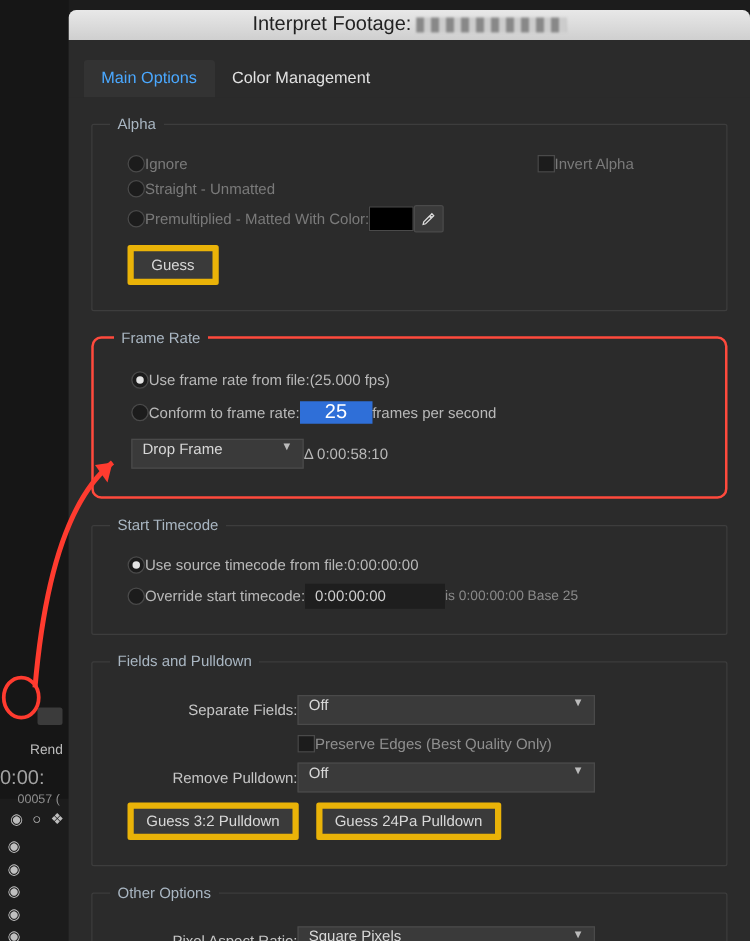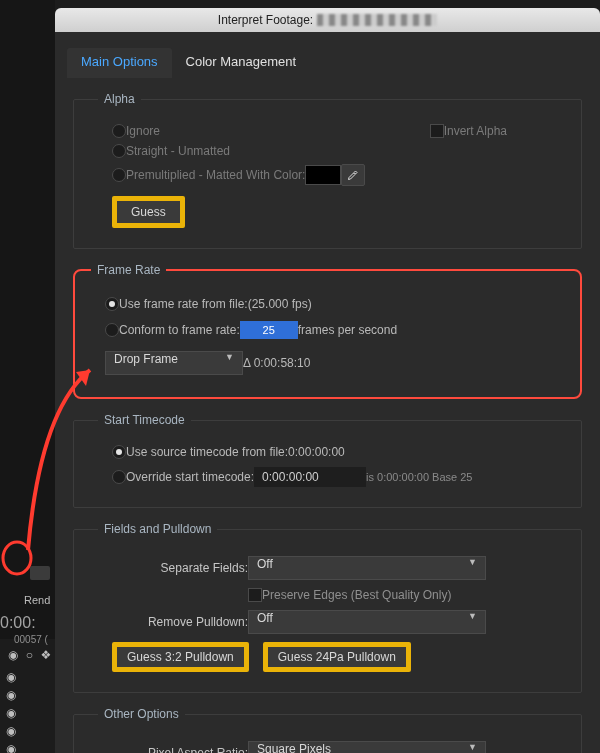--- a/index.html
+++ b/index.html
@@ -7,42 +7,42 @@
   
   .leftstrip{position:absolute;left:0;top:0;width:55px;height:639px;background:#161616;}
   .leftstrip .render{position:absolute;left:24px;top:594px;font-size:11px;color:#bdbdbd;}
   .leftstrip .tc1{position:absolute;left:0;top:614px;font-size:16px;color:#a3a3a3;font-weight:400;}
   .leftstrip .tc2{position:absolute;left:14px;top:634px;font-size:10px;color:#8f8f8f;}
   .leftstrip .icons{position:absolute;left:8px;top:648px;color:#bdbdbd;font-size:12px;letter-spacing:2px;}
   .eye-row{position:absolute;left:6px;font-size:12px;color:#bfbfbf;}
   .folder-ic{position:absolute;left:30px;top:566px;width:20px;height:14px;background:#3b3b3b;border-radius:2px;}
   
   .dialog{position:absolute;left:55px;top:8px;right:0;width:545px;background:#2b2b2b;border-top-left-radius:6px;border-top-right-radius:6px;}
-  .titlebar{height:24px;background:linear-gradient(#e8e8e8,#cfcfcf);border-top-left-radius:6px;border-top-right-radius:6px;display:flex;align-items:center;justify-content:center;color:#222;font-size:12px;}
+  .titlebar{height:24px;background:linear-gradient(#e8e8e8,#cfcfcf);border-top-left-radius:6px;border-top-right-radius:6px;display:flex;align-items:center;justify-content:center;color:#222;font-size:16px;}
   .titlebar .blur{display:inline-block;width:120px;height:12px;background:repeating-linear-gradient(90deg,#888,#888 6px,#ccc 6px,#ccc 12px);filter:blur(1px);margin-left:4px;}
   .tabs{display:flex;height:30px;background:#2b2b2b;padding:16px 12px 0 12px;gap:0;}
   .tab{padding:6px 14px 8px 14px;font-size:13px;cursor:pointer;}
   .tab.active{color:#4aa8ff;border-bottom:2px solid transparent;background:#333;border-top-left-radius:3px;border-top-right-radius:3px;}
   .tab.inactive{color:#e0e0e0;}
   .panel{padding:4px 18px 20px 18px;background:#2b2b2b;}
-  fieldset{border:1px solid #3d3d3d;border-radius:2px;margin:10px 0 14px 0;padding:12px 14px 14px 24px;}
+  fieldset{border:1px solid #3d3d3d;border-radius:2px;margin:10px 0 14px 0;padding:12px 14px 14px 14px;}
   fieldset.highlight{border:2px solid #ff4a3d;border-radius:8px;padding:14px 16px 16px 16px;}
   legend{padding:0 6px;color:#a9b6c2;font-size:12px;}
   .row{display:flex;align-items:center;margin:6px 0;}
   .row.indent{padding-left:14px;}
   .radio{width:12px;height:12px;border-radius:50%;background:#1c1c1c;border:1px solid #4a4a4a;display:inline-block;flex:0 0 12px;}
   .radio.on::after{content:"";display:block;width:6px;height:6px;border-radius:50%;background:#e4e4e4;margin:3px;}
   .chk{width:12px;height:12px;background:#1c1c1c;border:1px solid #4a4a4a;display:inline-block;flex:0 0 12px;}
   .lbl{color:#b9b9b9;}
   .lbl.dim{color:#7a7a7a;}
   .btn{background:#3a3a3a;border:5px solid #eab308;color:#d8d8d8;padding:4px 14px;font-size:12px;cursor:pointer;border-radius:2px;}
   .btn.small{padding:3px 10px;}
   .swatch{width:34px;height:18px;background:#000;border:1px solid #4a4a4a;}
   .eyedrop{width:22px;height:20px;background:#3a3a3a;border:1px solid #4a4a4a;display:flex;align-items:center;justify-content:center;color:#ddd;font-size:12px;border-radius:2px;}
-  .textin{background:#fff;color:#000;border:none;height:18px;width:50px;padding:0 4px;font-size:11px;text-align:center;}
+  .textin{background:#fff;color:#000;border:none;height:18px;width:50px;padding:0 4px;font-size:16px;text-align:center;}
   .textin.selblue{background:#2f6fd8;color:#fff;}
   .timein{background:#1e1e1e;color:#cfcfcf;border:none;height:20px;width:96px;padding:0 8px;font-size:12px;}
   .dropdown{background:#3a3a3a;border:1px solid #4a4a4a;color:#d8d8d8;height:22px;display:flex;align-items:flex-start;justify-content:space-between;padding:0 8px;border-radius:0;cursor:pointer;}
   .dropdown .caret{font-size:9px;color:#bbb;margin-left:8px;}
   .form-row{display:flex;align-items:center;margin:8px 0;}
   .form-row .flab{width:150px;text-align:right;color:#c6c6c6;}
   .small-note{font-size:11px;color:#8a8a8a;}
   .ghost-lbl{color:#8f8f8f;}
   
   .anno{position:absolute;left:0;top:0;width:600px;height:753px;pointer-events:none;}

